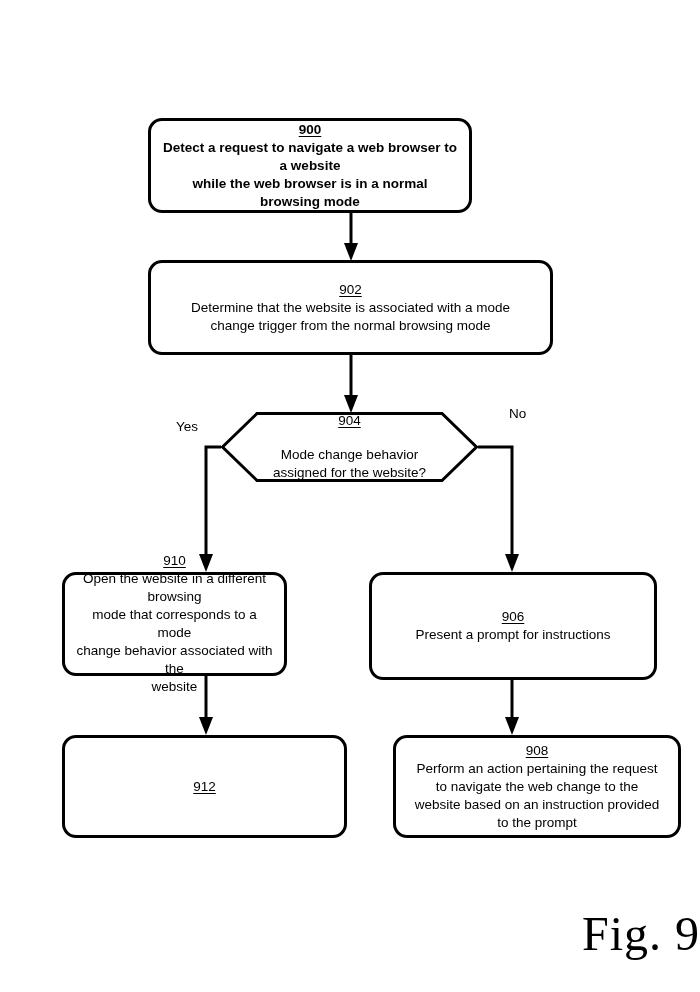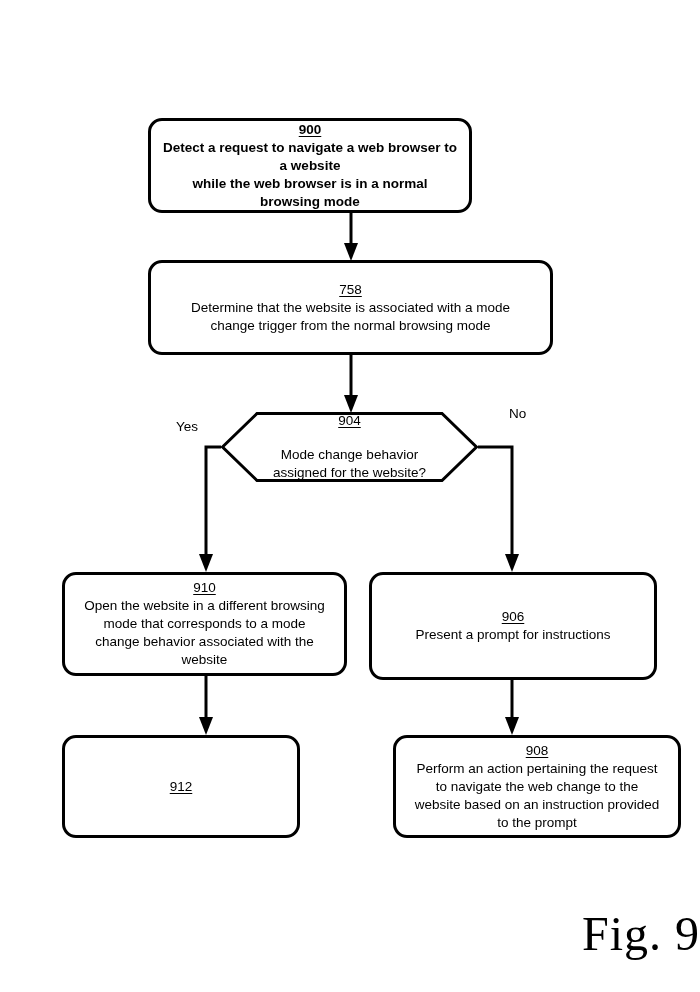--- a/index.html
+++ b/index.html
@@ -156,53 +156,53 @@
     </g>
   </svg>
 
   <div class="node" style="left:148px; top:118px; width:324px; height:95px;font-weight:bold;">
     <div class="node-ref">900</div>
     <div class="node-text">Detect a request to navigate a web browser to a website
 while the web browser is in a normal browsing mode</div>
   </div>
 
   <div class="node" style="left:148px; top:260px; width:405px; height:95px;">
-    <div class="node-ref">758</div>
+    <div class="node-ref">902</div>
     <div class="node-text">Determine that the website is associated with a mode
 change trigger from the normal browsing mode</div>
   </div>
 
   <div class="hex-wrap" style="left:221px; top:412px; width:257px; height:70px;">
     <svg class="hex-svg" width="257" height="70" viewBox="0 0 257 70">
       <polygon points="36,1.5 221,1.5 255.5,35 221,68.5 36,68.5 1.5,35" fill="#ffffff" stroke="#000000" stroke-width="3" stroke-linejoin="miter"></polygon>
     </svg>
     <div class="hex-label">
       <div class="node-ref">904</div>
       <div class="node-text">Mode change behavior
 assigned for the website?</div>
     </div>
   </div>
 
   <div class="branch-label" style="left:176px; top:419px;">Yes</div>
   <div class="branch-label" style="left:509px; top:406px;">No</div>
 
-  <div class="node" style="left:62px; top:572px; width:285px; height:104px;text-align:center;">
+  <div class="node" style="left:62px; top:572px; width:225px; height:104px;text-align:center;">
     <div class="node-ref">910</div>
     <div class="node-text">Open the website in a different browsing
 mode that corresponds to a mode
 change behavior associated with the
 website</div>
   </div>
 
   <div class="node" style="left:369px; top:572px; width:288px; height:108px;">
     <div class="node-ref">906</div>
     <div class="node-text">Present a prompt for instructions</div>
   </div>
 
-  <div class="node" style="left:62px; top:735px; width:238px; height:103px;">
+  <div class="node" style="left:62px; top:735px; width:285px; height:103px;">
     <div class="node-ref">912</div>
   </div>
 
   <div class="node" style="left:369px; top:735px; width:288px; height:103px;margin-left:24px;">
     <div class="node-ref">908</div>
     <div class="node-text">Perform an action pertaining the request
 to navigate the web change to the
 website based on an instruction provided
 to the prompt</div>
   </div>

